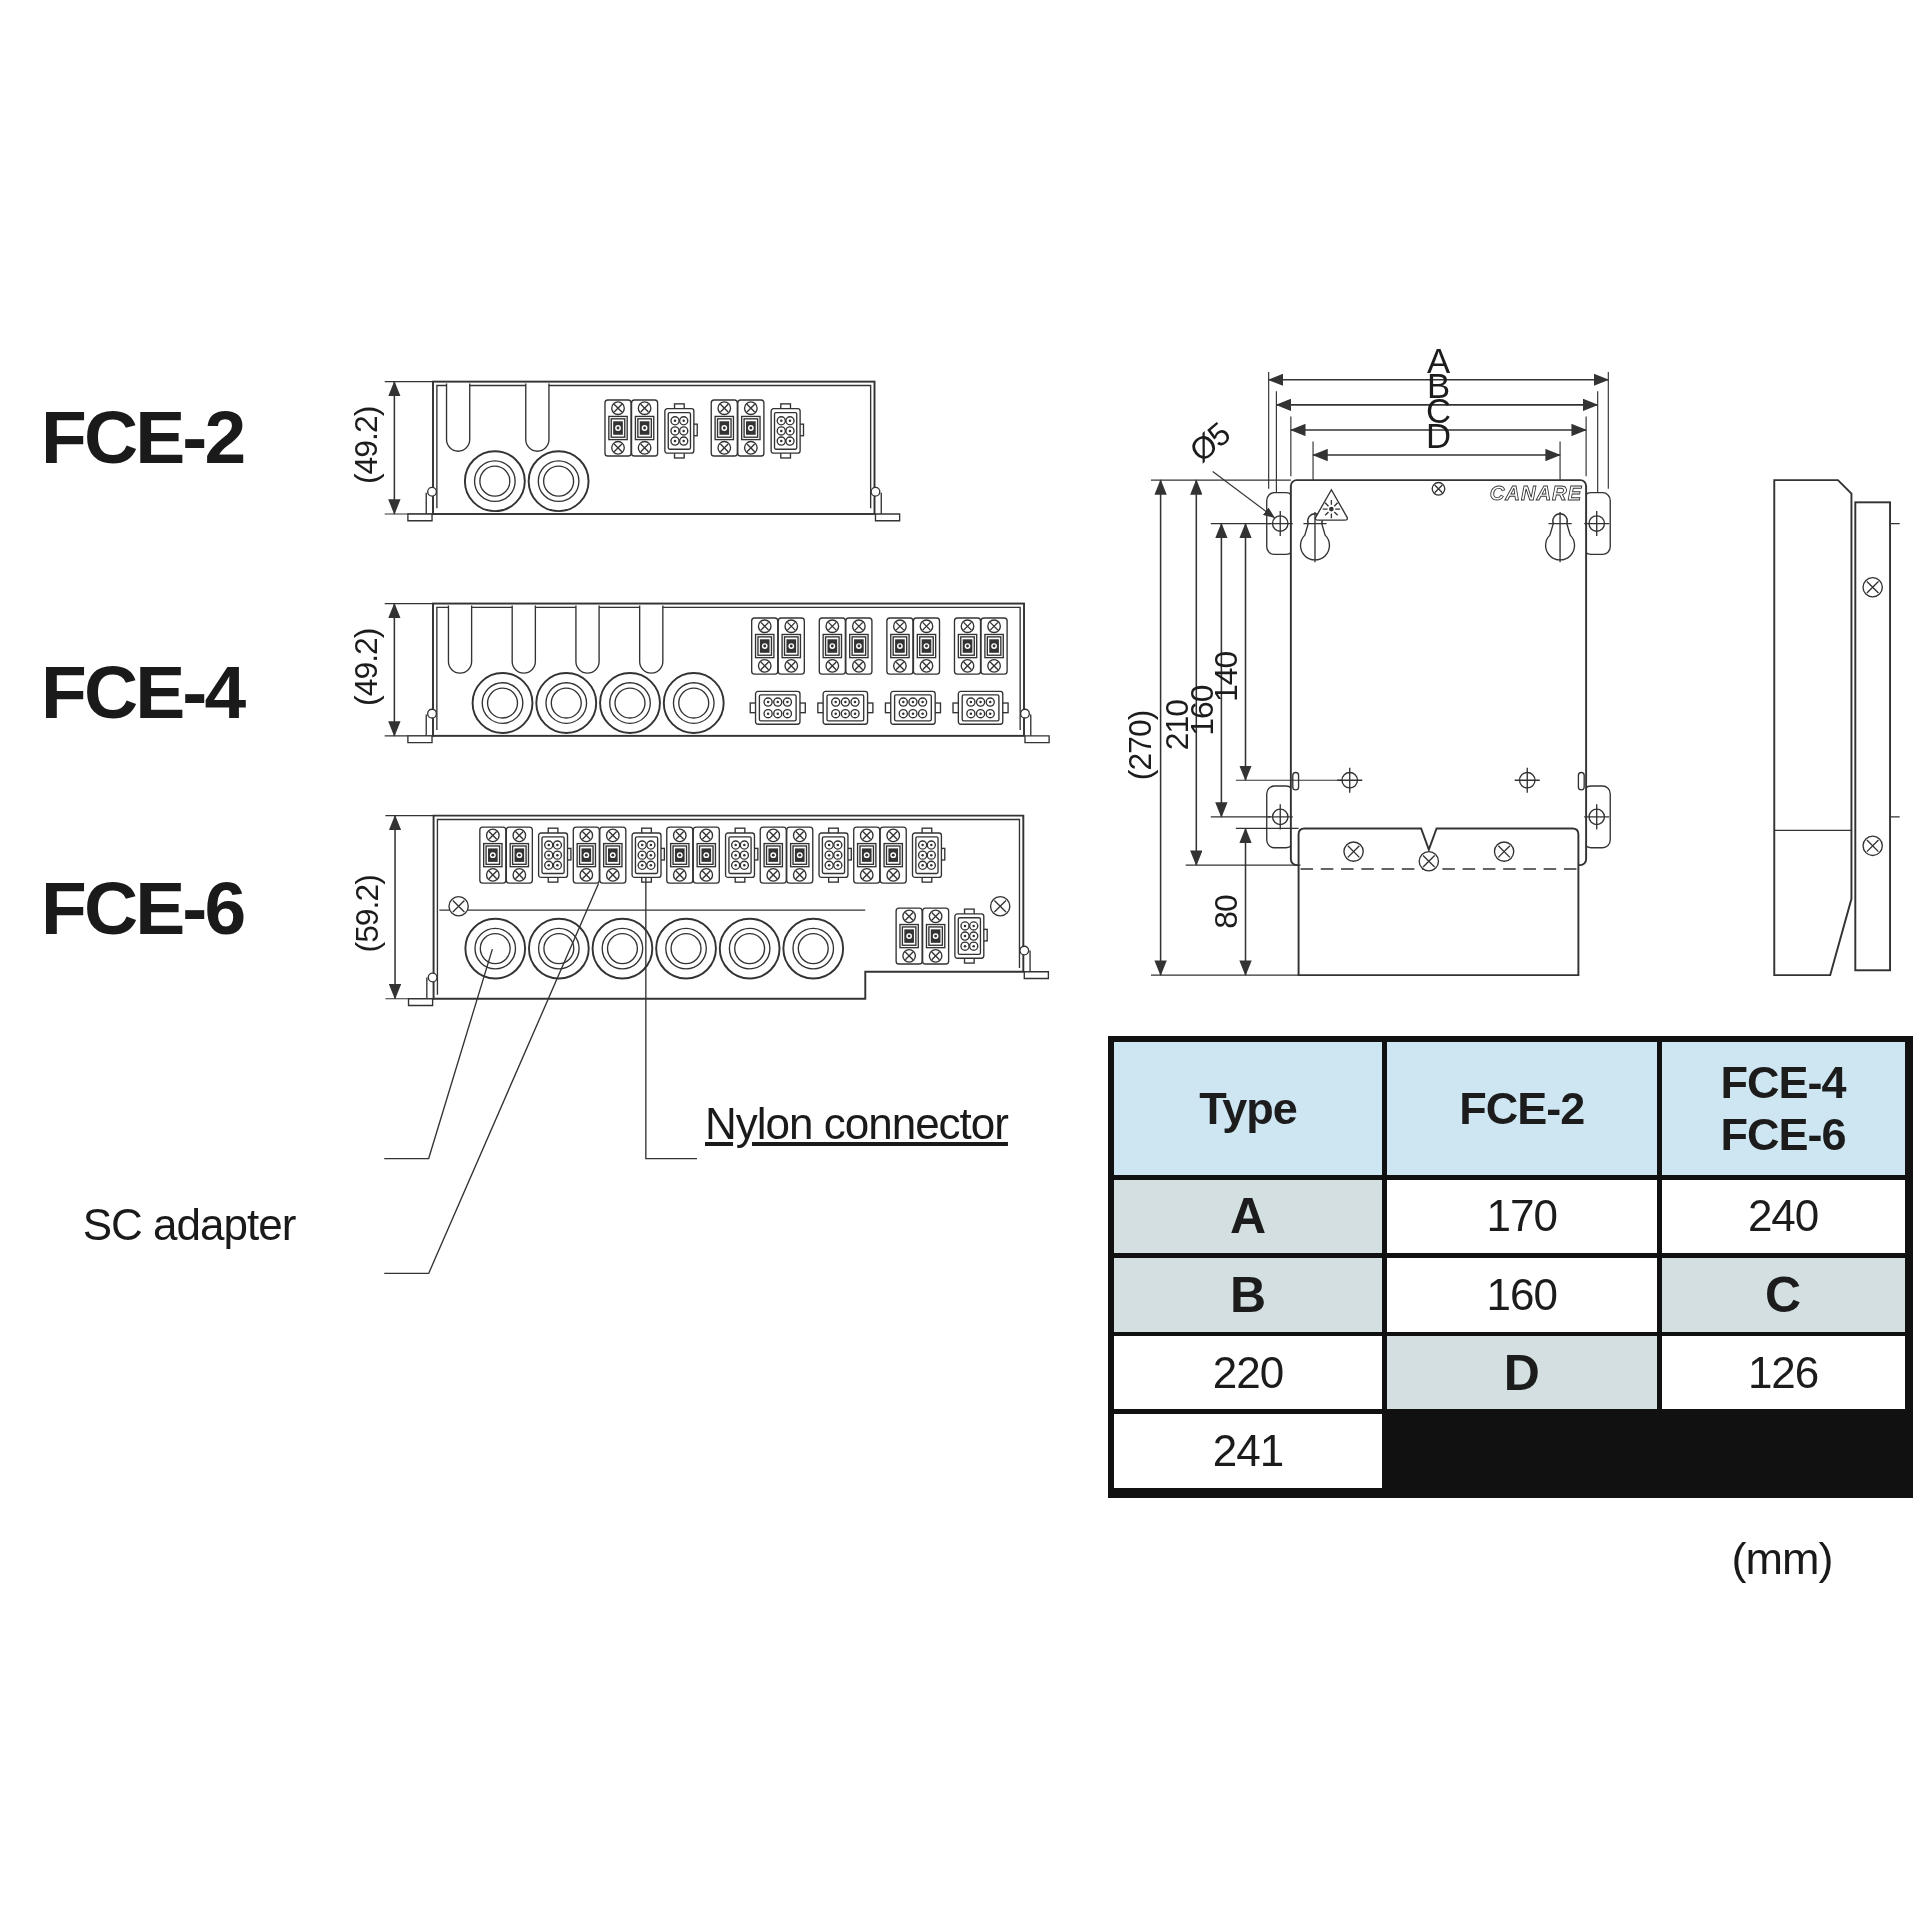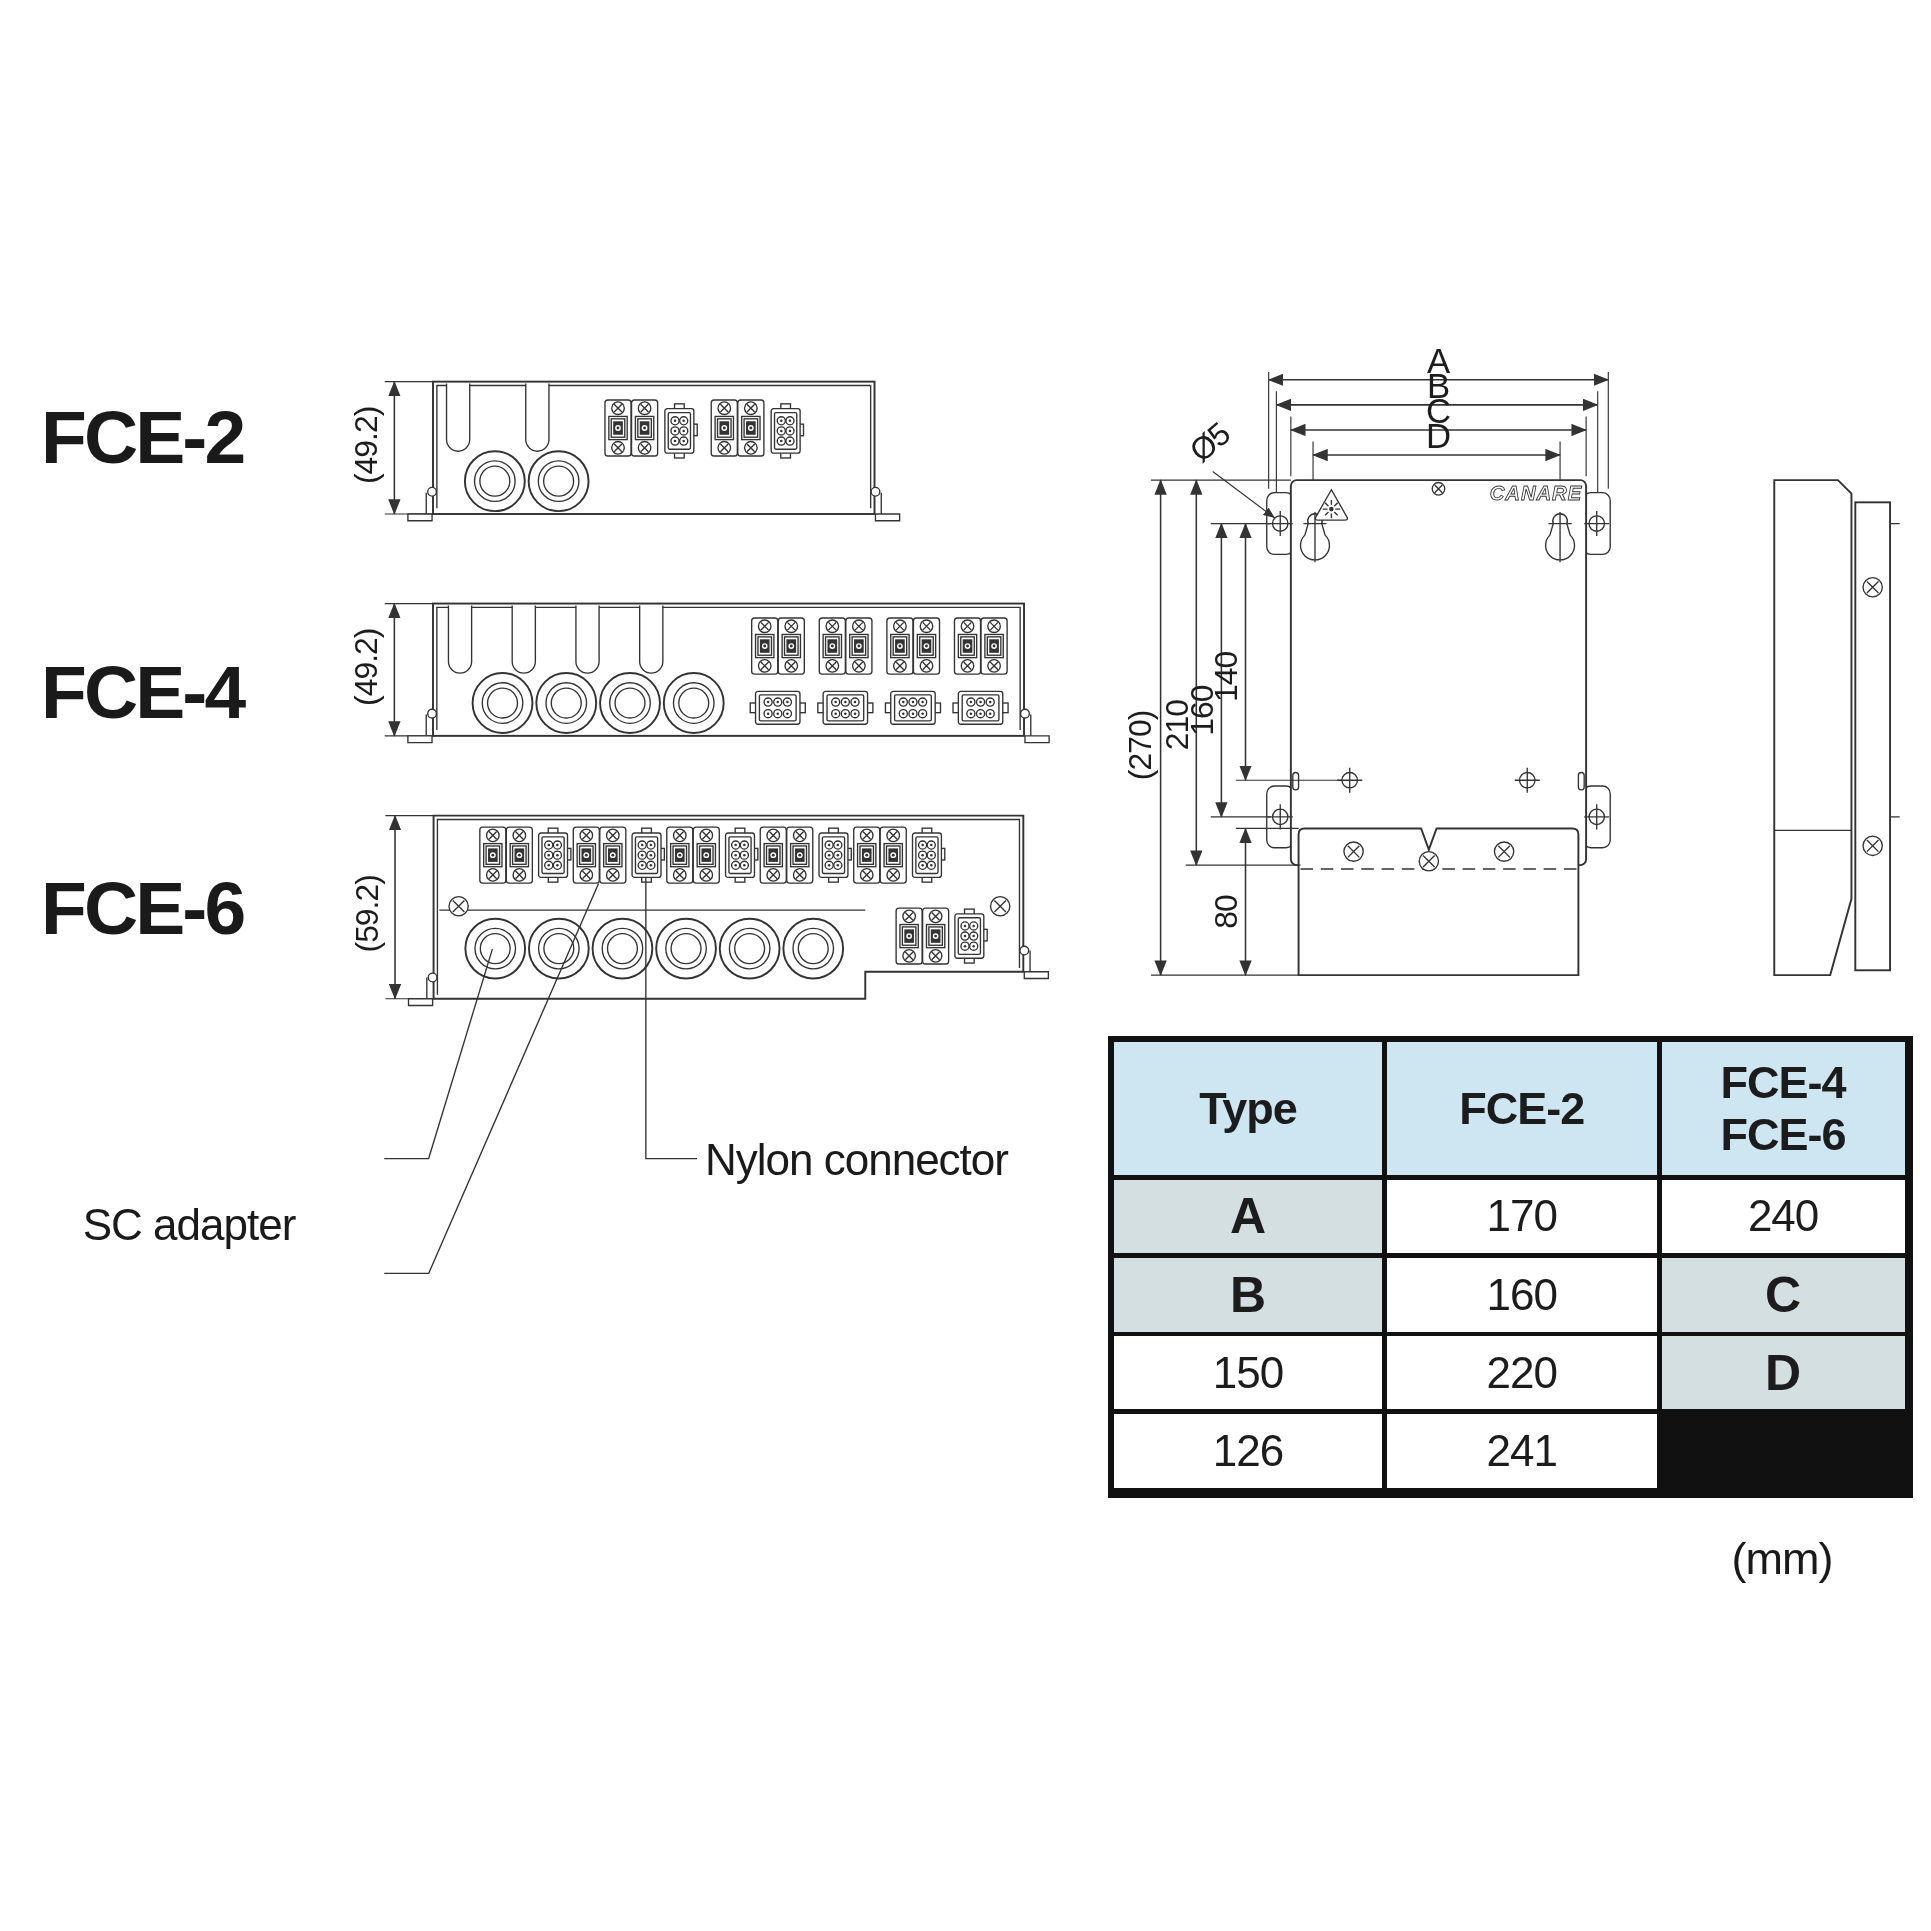--- a/index.html
+++ b/index.html
@@ -216,21 +216,21 @@
     <use href="#sc-pair" x="568" y="106"></use>
     <use href="#nylon-v" x="629" y="112"></use>
   </svg>
 
   <svg class="abs" style="left:193px;top:869px;" width="869" height="444" viewBox="0 0 900 460">
     <polyline points="198,300 244,300 310,83" class="ln1"></polyline>
     <polyline points="198,419 244,419 420,15" class="ln1"></polyline>
     <polyline points="522,300 469,300 469,9" class="ln1"></polyline>
   </svg>
 
-  <div class="abs callout" style="left:705px;top:1135px;">Nylon connector</div>
+  <div class="abs callout" style="left:705px;top:1099px;text-decoration:underline;">Nylon connector</div>
   <div class="abs callout" style="left:0px;top:1200px;width:378px;text-align:center;">SC adapter</div>
 
   <svg class="abs" style="left:1110px;top:319px;" width="821" height="714" viewBox="0 0 850 740">
 
     <path d="M164,55 V176 M516,55 V176" class="ext"></path>
     <path d="M172,75 V199 M505,75 V199" class="ext"></path>
     <path d="M187,101 V163 M493,101 V163" class="ext"></path>
     <path d="M210,127 V192 M466,127 V192" class="ext"></path>
     <line x1="164" y1="63" x2="516" y2="63" class="dim" marker-start="url(#arr)" marker-end="url(#arr)"></line>
     <line x1="172" y1="89" x2="505" y2="89" class="dim" marker-start="url(#arr)" marker-end="url(#arr)"></line>
@@ -307,21 +307,20 @@
     </div>
 
     <div class="cell rowlbl">A</div>
     <div class="cell val">170</div>
     <div class="cell val">240</div>
 
     <div class="cell rowlbl">B</div>
     <div class="cell val">160</div>
 
     <div class="cell rowlbl">C</div>
-    <div class="cell val">150</div>
     <div class="cell val">220</div>
 
     <div class="cell rowlbl">D</div>
     <div class="cell val">126</div>
     <div class="cell val">241</div>
   </div>
 
   <div class="unit-note">(mm)</div>
 
 </div>

